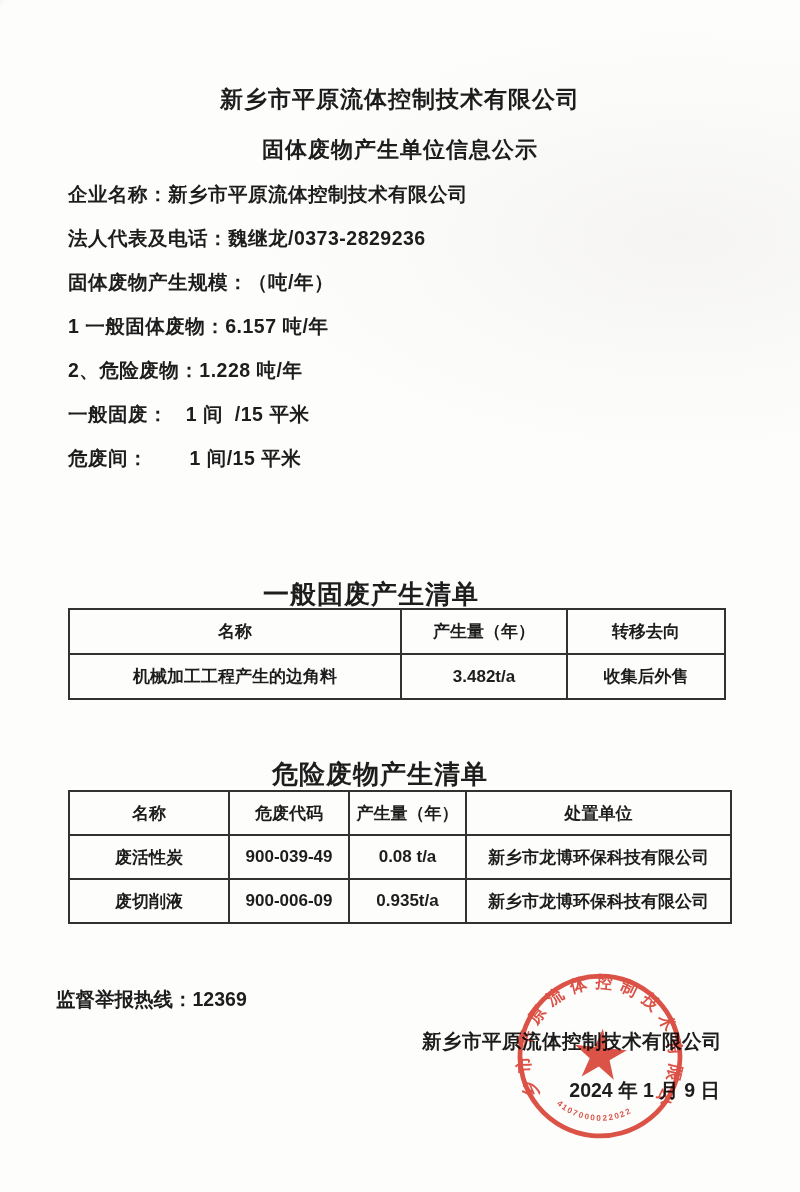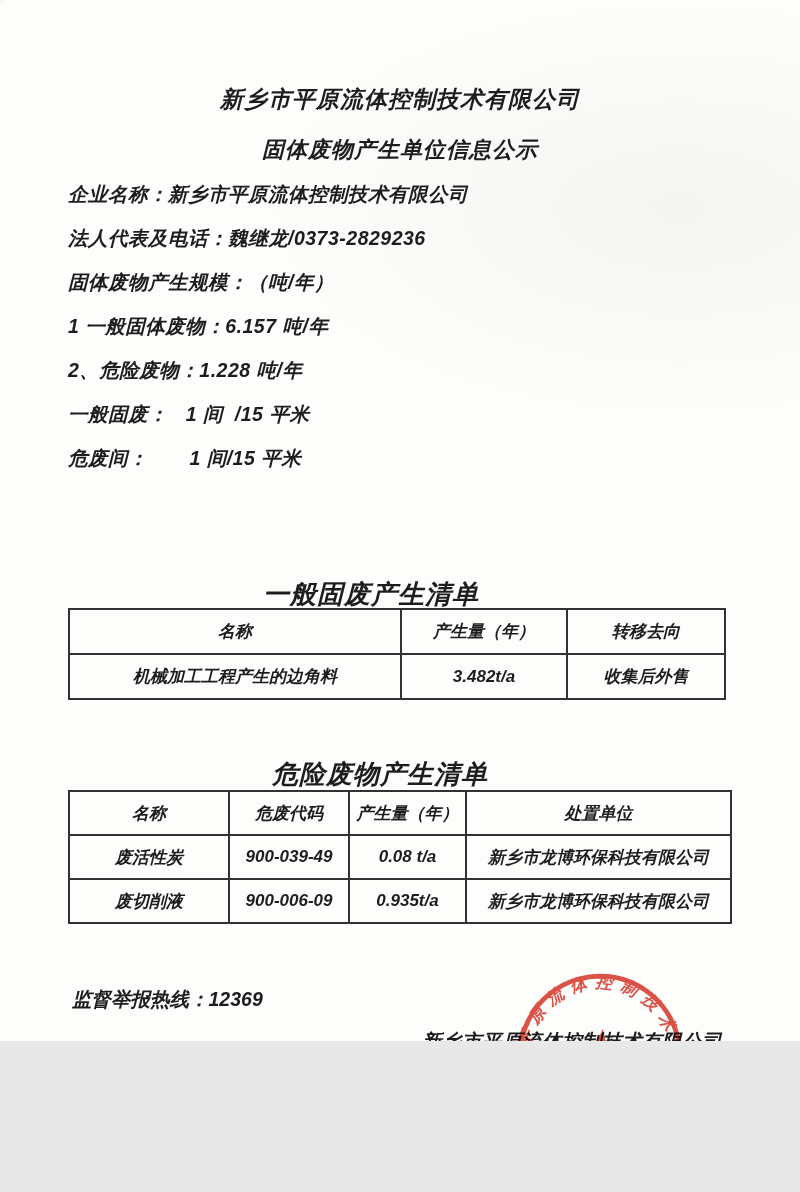--- a/index.html
+++ b/index.html
@@ -2,28 +2,27 @@
 <html><head>
 <meta charset="utf-8">
 <style>
   * { margin: 0; padding: 0; box-sizing: border-box; }
   html, body { background: #e8e8e8; }
   body { font-family: "Liberation Sans", sans-serif; }
 
   .page {
     position: relative;
     width: 800px;
-    height: 1041px;
+    height: 1192px;
     margin: 0 auto;
     background:
       radial-gradient(ellipse 600px 300px at 85% 20%, rgba(240,239,236,.6), rgba(255,255,255,0) 70%),
       linear-gradient(135deg, #f4f4f2 0px, #fdfdfc 6px, #fdfdfc 100%);
     color: #1d1d1d;
     overflow: hidden;
-    font-style: italic;
   }
 
   .doc-title {
     position: absolute; top: 84px; left: 0; width: 100%;
     text-align: center; font-size: 23px; font-weight: bold;
     letter-spacing: 1px; white-space: pre;
   }
   .doc-subtitle {
     position: absolute; top: 135px; left: 0; width: 100%;
     text-align: center; font-size: 22px; font-weight: bold;
@@ -52,21 +51,21 @@
   table.waste th, table.waste td {
     border: 2px solid #323232; text-align: center; vertical-align: middle;
     font-weight: bold; padding: 0; white-space: pre; overflow: hidden;
   }
   table.general-table { top: 608px; left: 68px; width: 656px; }
   table.general-table tr { height: 45px; }
   table.hazard-table  { top: 790px; left: 68px; width: 662px; }
   table.hazard-table tr { height: 44px; }
 
   .hotline {
-    position: absolute; top: 986px; left: 72px;
+    position: absolute; top: 986px; left: 56px;
     font-size: 19.5px; font-weight: bold; white-space: pre;
   }
   .signature-company {
     position: absolute; top: 1028px; right: 78px;
     font-size: 19.5px; font-weight: bold; white-space: pre; letter-spacing: 0.5px;
   }
   .signature-date {
     position: absolute; top: 1077px; right: 80px;
     font-size: 19.5px; font-weight: bold; white-space: pre;
   }

